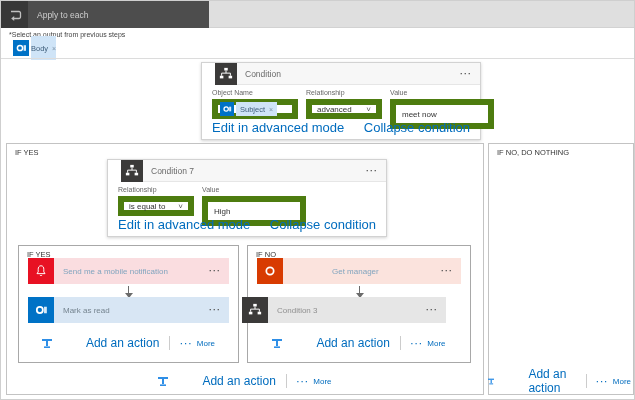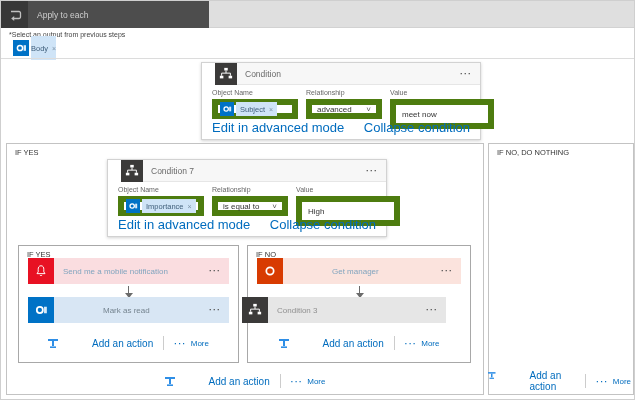--- a/index.html
+++ b/index.html
@@ -44,35 +44,35 @@
   
   .branch-box{position:absolute;background:#fff;border:1px solid #c3c3c3;}
   .branch-label{position:absolute;left:8px;top:4px;font-size:7.5px;color:#333;}
   .inner-box{position:absolute;background:#fff;border:1px solid #a8a8a8;}
 
   
   .action-card{position:absolute;height:26px;display:flex;align-items:center;cursor:pointer;}
   .a-icon{width:26px;height:26px;display:flex;align-items:center;justify-content:center;flex:0 0 26px;}
   .a-title{font-size:8px;margin-left:9px;flex:1;white-space:nowrap;overflow:hidden;}
   .row-red{background:var(--row-red,#fadde0);}
-  .row-blue{background:var(--row-blue,#d8e6f4);gap:40px;}
+  .row-blue{background:var(--row-blue,#d8e6f4);}
   .row-orange{background:var(--row-orange,#fbe3dd);gap:40px;}
   .row-gray{background:var(--row-gray,#e6e6e6);}
   .t-steel{color:#82a5bf;}
   .t-slate{color:#75848f;}
   .t-gray{color:#8f8f8f;}
 
   
   .arrow{position:absolute;width:1px;background:#6b6b6b;}
   .arrow .ah{position:absolute;left:-3.5px;bottom:-4px;width:0;height:0;border-left:4px solid transparent;border-right:4px solid transparent;border-top:5px solid #6b6b6b;}
 
   
   .links-row{position:absolute;display:flex;align-items:center;justify-content:center;height:16px;}
   .links-row.right{justify-content:flex-end;padding-right:3px;}
-  .add-link{display:inline-flex;font-size:10px;color:var(--link-blue,#006cbe);cursor:pointer;gap:30px;}
+  .add-link{display:inline-flex;align-items:center;font-size:12px;color:var(--link-blue,#006cbe);cursor:pointer;gap:30px;}
   .add-link svg{margin-right:4px;}
   .vsep{width:1px;height:14px;background:#ccc;margin:0 10px;}
   .more-link{display:inline-flex;align-items:center;font-size:8px;color:var(--link-blue,#006cbe);cursor:pointer;}
   .mdots{letter-spacing:1.5px;font-weight:bold;margin-right:4px;font-size:8px;}
 </style>
 </head>
 <body>
 
 <div class="stage">
 
@@ -170,35 +170,20 @@
             <path d="M8 4 V7 M3 7 H13 M3 7 V10 M13 7 V10" stroke="#fff" stroke-width="1.1" fill="none"></path>
             <rect x="1" y="10" width="4" height="3" fill="#fff"></rect>
             <rect x="11" y="10" width="4" height="3" fill="#fff"></rect>
           </svg>
       </div>
       <span class="cond-title">Condition 7</span>
       <span class="dots">···</span>
     </div>
     <div class="cond-body">
       <div class="fields">
-        <div class="field w-token">
-          <div class="flabel">Object Name</div>
-          <div class="fbox">
-            <div class="tok-icon sm bg-outlook">
-              <svg width="10" height="10" viewBox="0 0 12 12">
-                  <circle cx="5" cy="6" r="2.6" fill="none" stroke="#fff" stroke-width="1.5"></circle>
-                  <rect x="8.6" y="3.2" width="2.4" height="5.6" fill="#ffffff" opacity="0.85"></rect>
-                </svg>
-            </div>
-            <span class="chip sm">
-              <span>Importance</span>
-              <span class="x">×</span>
-            </span>
-          </div>
-        </div>
         <div class="field w-rel">
           <div class="flabel">Relationship</div>
           <div class="fbox">
             <span>is equal to</span>
             <span class="chev">˅</span>
           </div>
         </div>
         <div class="field w-val">
           <div class="flabel">Value</div>
           <div class="fbox">

